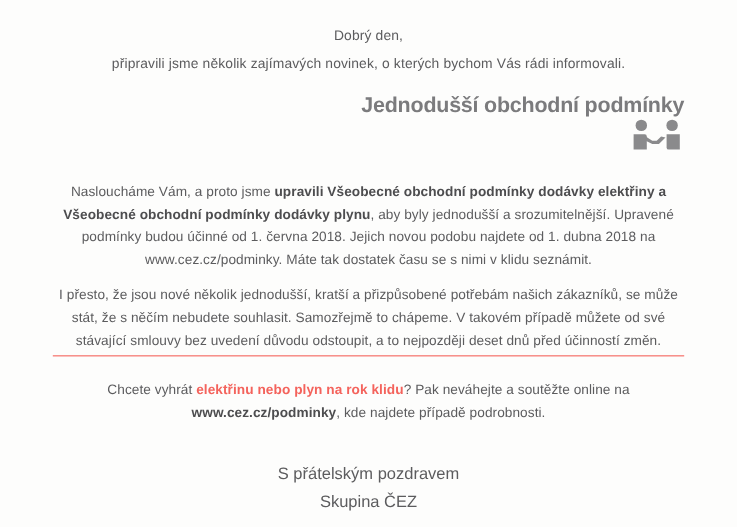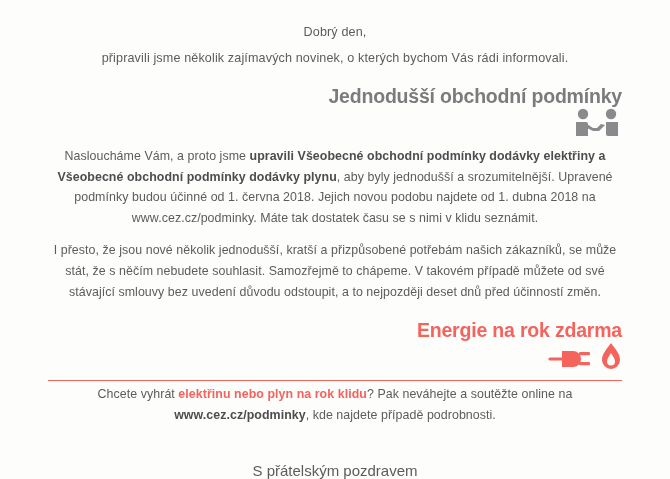--- a/index.html
+++ b/index.html
@@ -64,21 +64,21 @@
 
   .rule {
     height: 1px;
     background: #f4635c;
     margin-top: 3px;
     margin-bottom: 0;
     width: 100%;
   }
 
   
-  .body-block { margin-top: 3px; }
+  .body-block { margin-top: 20px; }
   .body-block p {
     margin: 0;
     font-size: 12.4px;
     line-height: 20.6px;
     color: #5c5c5e;
     letter-spacing: 0.005em;
   }
   .para-gap { height: 12px; }
 
   b.strong { font-weight: bold; color: #4d4d4f; }
@@ -124,39 +124,20 @@
       </span>
     </div>
   </div>
 
   <div class="body-block">
     <p><span>Nasloucháme Vám, a proto jsme </span><b class="strong">upravili Všeobecné obchodní podmínky dodávky elektřiny a Všeobecné obchodní podmínky dodávky plynu</b><span>, aby byly jednodušší a srozumitelnější. Upravené podmínky budou účinné od 1. června 2018. Jejich novou podobu najdete od 1. dubna 2018 na www.cez.cz/podminky. Máte tak dostatek času se s nimi v klidu seznámit.</span></p>
     <div class="para-gap"></div>
     <p>I přesto, že jsou nové několik jednodušší, kratší a přizpůsobené potřebám našich zákazníků, se může stát, že s něčím nebudete souhlasit. Samozřejmě to chápeme. V takovém případě můžete od své stávající smlouvy bez uvedení důvodu odstoupit, a to nejpozději deset dnů před účinností změn.</p>
   </div>
 
-  <div class="section-head red">
-    <h2>Energie na rok zdarma</h2>
-    <div class="head-icons">
-      <span class="icon-plug">
-        <svg width="46" height="26" viewBox="0 0 46 26" xmlns="http://www.w3.org/2000/svg">
-          <path d="M2 13 L16 13" stroke="#f4635c" stroke-width="3.2" stroke-linecap="round"></path>
-          <path d="M14 5 h11 a8 8 0 0 1 0 16 h-11 z" fill="#f4635c"></path>
-          <rect x="31" y="6" width="11" height="3.2" rx="1.3" fill="#f4635c"></rect>
-          <rect x="31" y="16" width="11" height="3.2" rx="1.3" fill="#f4635c"></rect>
-        </svg>
-      </span>
-      <span class="icon-flame">
-        <svg width="22" height="30" viewBox="0 0 22 30" xmlns="http://www.w3.org/2000/svg">
-          <path d="M11 1 C6 8 2 12 2 18 a9 9 0 0 0 18 0 C20 12 16 8 11 1 Z" fill="#f4635c"></path>
-          <path d="M11 11 C8.5 15 7 17 7 19.5 a4 4 0 0 0 8 0 C15 17 13.5 15 11 11 Z" fill="#fdfdfc"></path>
-        </svg>
-      </span>
-    </div>
-  </div>
   <div class="rule"></div>
 
   <div class="body-block">
     <p><span>Chcete vyhrát </span><b class="strong-red">elektřinu nebo plyn na rok klidu</b><span>? Pak neváhejte a soutěžte online na </span><b class="strong">www.cez.cz/podminky</b><span>, kde najdete případě podrobnosti.</span></p>
   </div>
 
   <div class="signature">
     <p>S přátelským pozdravem</p>
     <p>Skupina ČEZ</p>
   </div>

